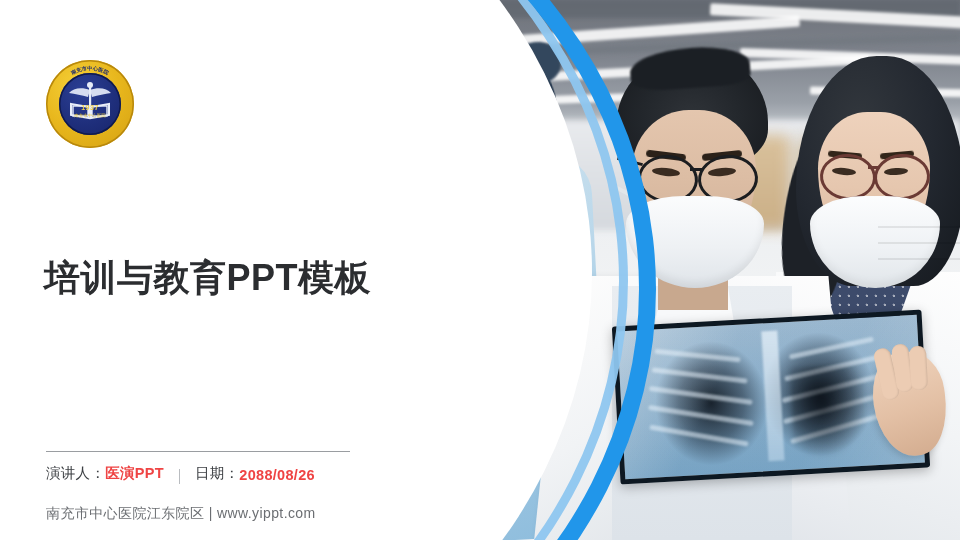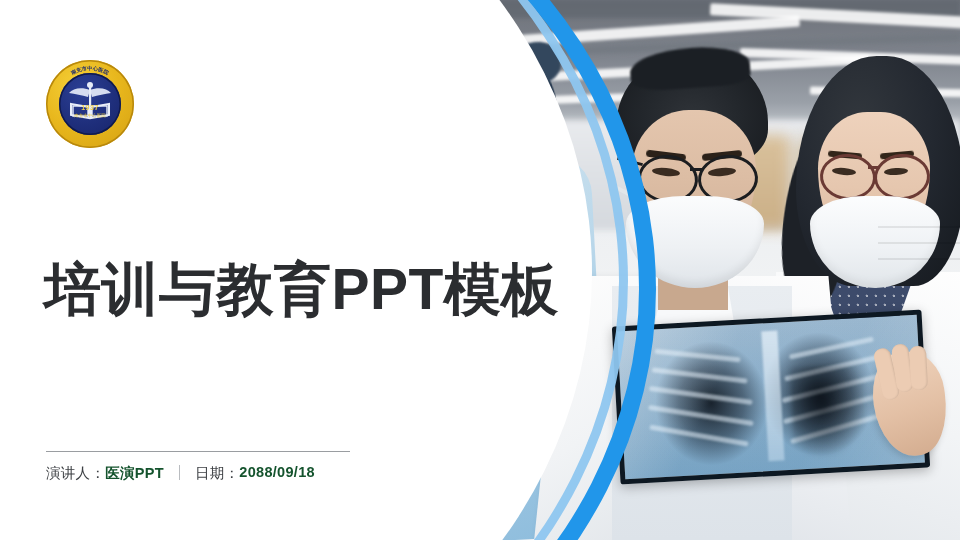--- a/index.html
+++ b/index.html
@@ -325,21 +325,21 @@
   
   .title-1{
     position:absolute;left:46px;top:198px;
     font-size:50px;font-weight:bold;color:#3190e3;
     letter-spacing:1px;line-height:1;
     font-family:"Liberation Sans","DejaVu Sans",sans-serif;
     white-space:nowrap;
   }
   .title-2{
     position:absolute;left:44px;top:258px;
-    font-size:57px;font-weight:bold;color:#2b2d30;
+    font-size:36px;font-weight:bold;color:#2b2d30;
     letter-spacing:0.5px;line-height:1.12;
     font-family:"Liberation Sans","DejaVu Sans",sans-serif;
     white-space:nowrap;
   }
   .subtitle{
     position:absolute;left:47px;top:335px;
     font-size:17px;color:#5a5d61;letter-spacing:1.6px;
     font-family:"Liberation Sans","DejaVu Sans",sans-serif;
     white-space:nowrap;
   }
@@ -347,24 +347,24 @@
   
   .divider{
     position:absolute;left:46px;top:451px;width:304px;height:1px;
     background:#9a9da1;
   }
   .meta{
     position:absolute;left:46px;top:464px;
     font-size:14.5px;color:#3c3f43;letter-spacing:.3px;
     font-family:"Liberation Sans","DejaVu Sans",sans-serif;
     white-space:nowrap;
-    display:flex;align-items:flex-start;
+    display:flex;align-items:flex-end;
   }
   .meta .label{color:#3c3f43;}
-  .meta .strong{font-weight:bold;color:#14532d;}
+  .meta .strong{font-weight:bold;color:#ef4444;}
   .meta .sep{
     display:inline-block;width:1px;height:15px;background:#b9bcc0;
     margin:0 15px;position:relative;top:1px;
   }
   .site{
     position:absolute;left:46px;top:505px;
     font-size:14px;color:#6b6e72;letter-spacing:.4px;
     font-family:"Liberation Sans","DejaVu Sans",sans-serif;
     white-space:nowrap;
   }
@@ -502,18 +502,19 @@
 
     <div class="title-2">培训与教育PPT模板</div>
 
     <div class="divider"></div>
 
     <div class="meta">
       <span class="label">演讲人：</span>
       <span class="strong">医演PPT</span>
       <span class="sep"></span>
       <span class="label">日期：</span>
-      <span class="strong">2088/09/18</span>
+      <span class="strong">2088/08/26</span>
     </div>
 
+    <div class="site">南充市中心医院江东院区 | www.yippt.com</div>
   </div>
 
 </div>
 
 </body></html>

